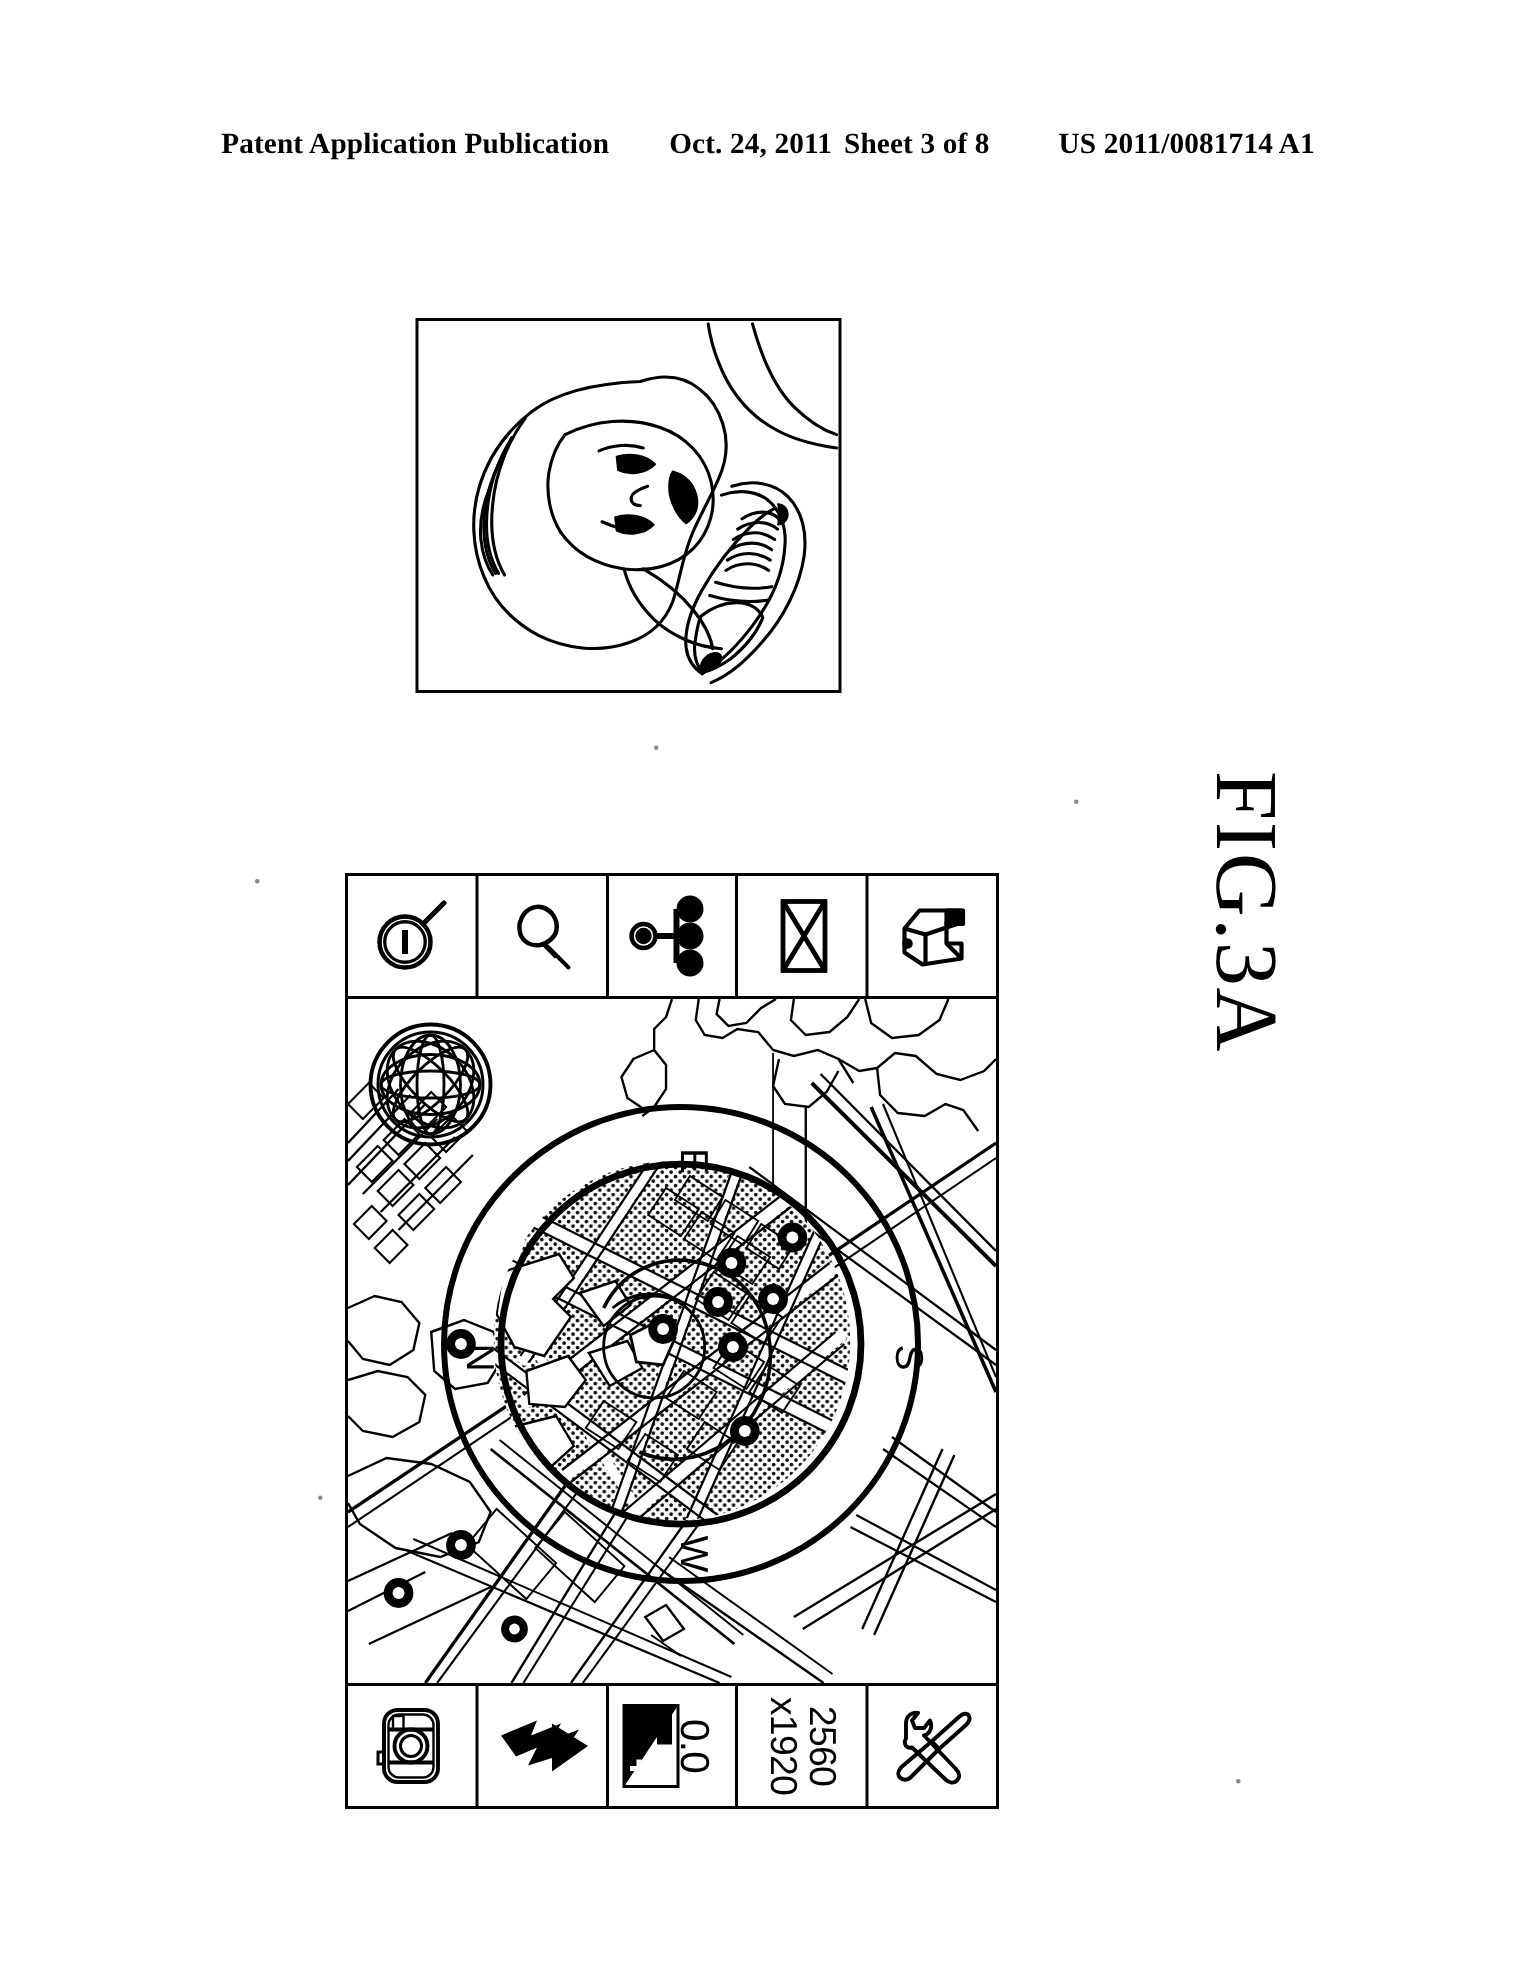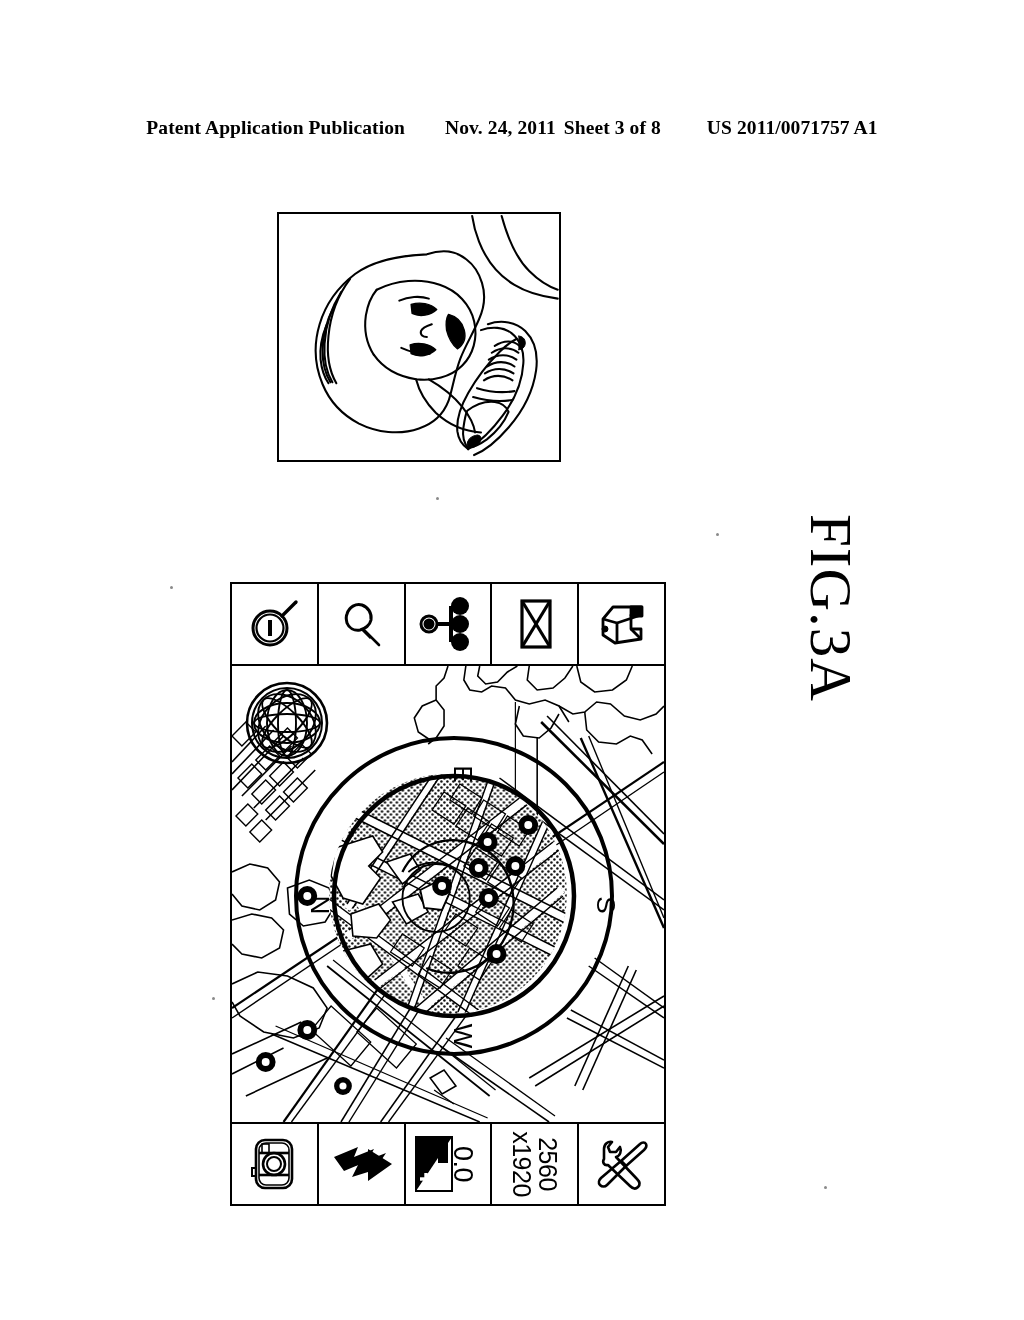--- a/index.html
+++ b/index.html
@@ -24,21 +24,20 @@
     width: 1024px;
     height: 26px;
     display: flex;
     justify-content: center;
     align-items: baseline;
     font-family: "Liberation Serif", serif;
     font-weight: bold;
     font-size: 19.5px;
     letter-spacing: 0.1px;
     white-space: nowrap;
-    margin-top: 31px;
   }
   #patent-header .hdr-pub { margin-right: 40px; }
   #patent-header .hdr-date { margin-right: 8px; }
   #patent-header .hdr-sheet { margin-right: 46px; }
 
   
   #photo-panel {
     position: absolute;
     left: 277px;
     top: 212px;
@@ -171,23 +170,23 @@
     height: 3px;
     background: #8a8a8a;
     border-radius: 50%;
   }
 </style>
 </head>
 <body>
 
 <div id="patent-header">
   <span class="hdr-pub">Patent Application Publication</span>
-  <span class="hdr-date">Nov. 24, 2011</span>
+  <span class="hdr-date">Oct. 24, 2011</span>
   <span class="hdr-sheet">Sheet 3 of 8</span>
-  <span class="hdr-num">US 2011/0071757 A1</span>
+  <span class="hdr-num">US 2011/0081714 A1</span>
 </div>
 
 <div id="photo-panel">
   <svg viewBox="0 0 284 250" xmlns="http://www.w3.org/2000/svg" fill="none" stroke="#000" stroke-width="2.1" stroke-linecap="round" stroke-linejoin="round">
 
     <path d="M226 2 C232 24 240 44 254 58 C264 68 274 74 283 77"></path>
     <path d="M283 86 C268 84 252 80 239 72 C222 62 210 46 203 28 C199 18 197 9 196 2"></path>
 
     <path d="M150 41 C165 36 179 37 190 46 C198 52 203 60 206 70
              C210 83 208 96 203 107 C197 121 189 134 184 147

